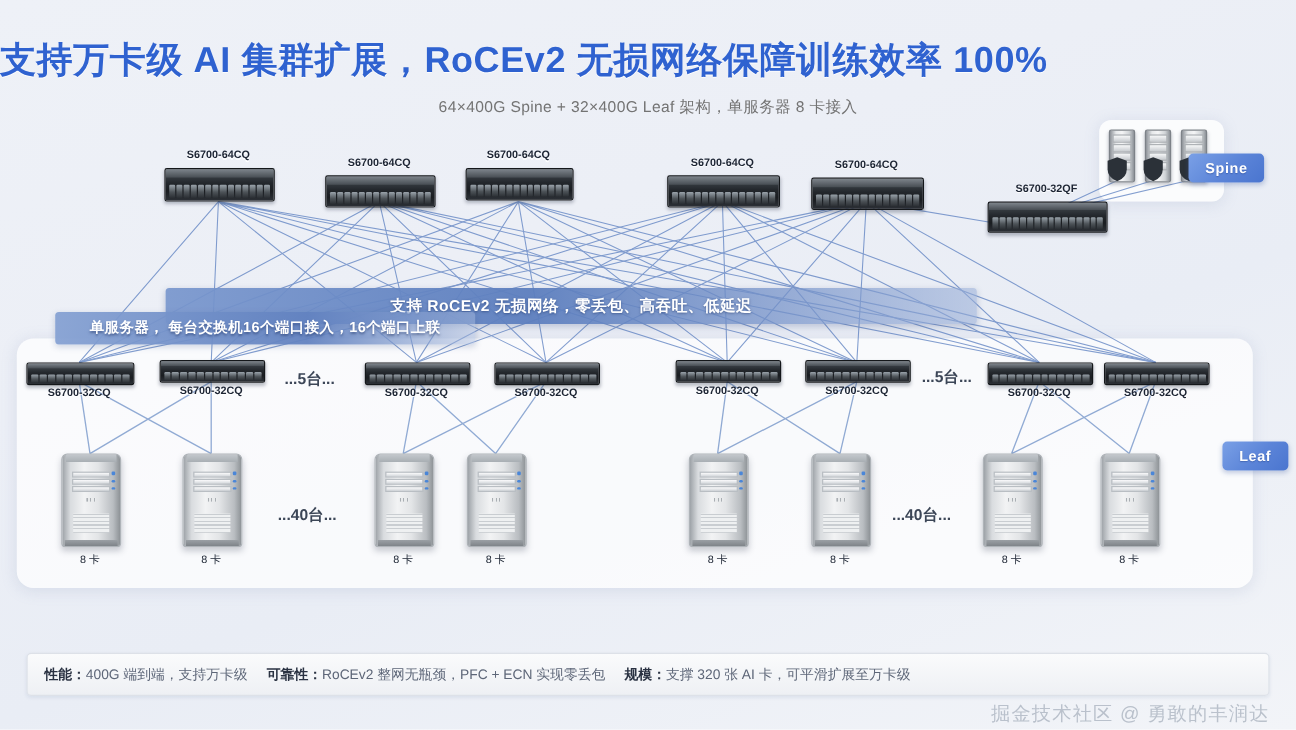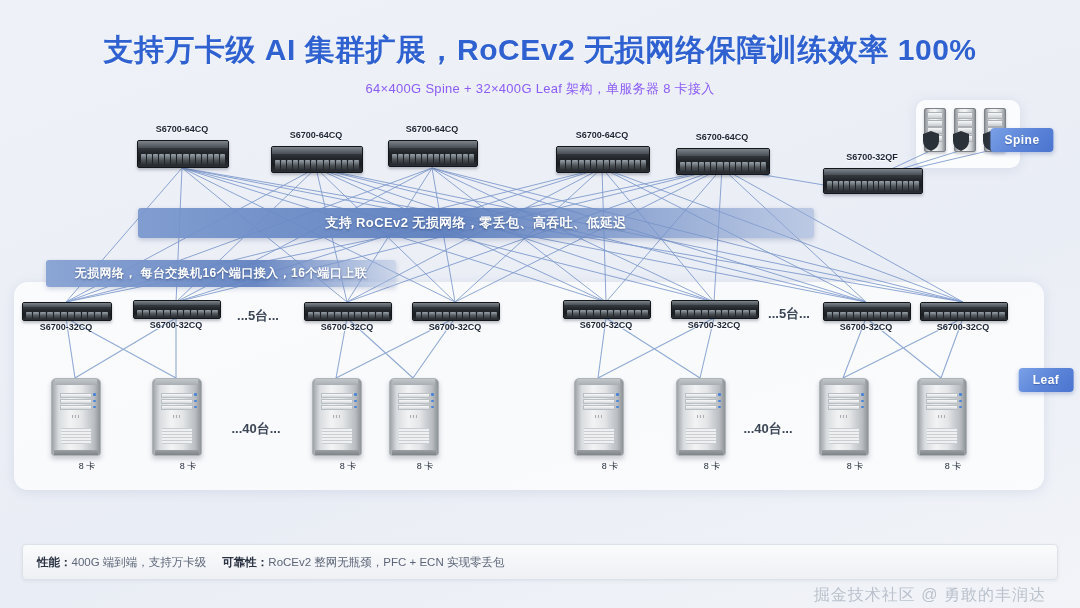--- a/index.html
+++ b/index.html
@@ -5,39 +5,38 @@
   html,body{margin:0;padding:0;}
   body{
     width:1080px;height:608px;overflow:hidden;position:relative;
     font-family:"Liberation Sans","DejaVu Sans",sans-serif;
     background:linear-gradient(160deg,#eef1f7 0%,#eceff6 35%,#e9edf5 60%,#f2f4f8 100%);
   }
   .slide{position:absolute;inset:0;}
 
   
   .title{
-    position:absolute;left:0;right:0;top:30px;text-align:center;
+    position:absolute;left:0;right:0;top:30px;text-align:left;
     font-size:30px;font-weight:bold;color:#2f62d0;letter-spacing:.5px;
     text-shadow:0 1px 0 rgba(255,255,255,.8);
   }
   .subtitle{
     position:absolute;left:0;right:0;top:80px;text-align:center;
-    font-size:13px;color:#8b5cf6;letter-spacing:.3px;
+    font-size:13px;color:#737373;letter-spacing:.3px;
   }
 
   
   .dev-label{
     position:absolute;font-size:9px;font-weight:bold;color:#1c2433;
     white-space:nowrap;transform:translateX(-50%);
     text-shadow:0 1px 0 rgba(255,255,255,.9);
   }
   .srv-label{
     position:absolute;font-size:9px;color:#222a38;white-space:nowrap;
     transform:translateX(-50%);
-    margin-left:12px;
   }
   .ellipsis{
     position:absolute;font-size:13px;font-weight:bold;color:#3c4657;
     white-space:nowrap;transform:translateX(-50%);
   }
 
   
   .sw{position:absolute;transform:translateX(-50%);}
   .sw .body{
     width:100%;height:100%;border-radius:2px;
@@ -106,20 +105,21 @@
   
   .banner{
     position:absolute;color:#fff;font-size:13px;font-weight:bold;
     display:flex;align-items:center;justify-content:center;
     border-radius:3px;letter-spacing:.4px;
     text-shadow:0 1px 2px rgba(20,40,90,.5);
   }
   .banner.b1{
     background:linear-gradient(90deg,rgba(120,150,205,.92) 0%,rgba(92,126,190,.95) 45%,rgba(150,172,214,.55) 100%);
     box-shadow:0 2px 5px rgba(60,80,130,.25);
+    margin-top:32px;
   }
   .banner.b2{
     background:linear-gradient(90deg,rgba(132,160,210,.93) 0%,rgba(98,130,192,.95) 60%,rgba(168,186,220,.45) 100%);
     box-shadow:0 2px 5px rgba(60,80,130,.22);
   }
 
   
   .panel{
     position:absolute;border-radius:14px;background:rgba(255,255,255,.72);
     box-shadow:0 2px 12px rgba(120,140,180,.18);
@@ -130,21 +130,21 @@
     position:absolute;left:22px;right:22px;bottom:28px;height:34px;
     background:linear-gradient(180deg,#fafbfc,#eef0f4);
     border:1px solid #dde1e8;border-radius:4px;
     display:flex;align-items:center;gap:16px;padding:0 14px;
     font-size:11.5px;color:#5d6678;box-shadow:0 1px 3px rgba(120,140,180,.14);
   }
   .footer .k{font-weight:bold;color:#2a3242;}
   .footer .seg{white-space:nowrap;}
 
   .watermark{
-    position:absolute;right:34px;bottom:2px;font-size:16px;
+    position:absolute;right:22px;bottom:2px;font-size:16px;
     color:rgba(120,132,150,.45);letter-spacing:1px;white-space:nowrap;margin-left:41px;
   }
 
   svg.links{position:absolute;inset:0;width:1080px;height:608px;pointer-events:none;}
 </style>
 </head>
 <body>
 
 <div class="slide">
 
@@ -349,21 +349,21 @@
     </svg>
     <svg class="shield" style="left:982px;top:130px;" viewBox="0 0 18 22">
       <path d="M9 1 L17 4 L17 11 Q17 18 9 21 Q1 18 1 11 L1 4 Z" fill="#2b3138"></path>
     </svg>
   </div>
 
   <div class="badge" style="left:1022px;top:128px;transform:translateX(-50%);">Spine</div>
   <div class="badge" style="left:1046px;top:368px;transform:translateX(-50%);">Leaf</div>
 
   <div class="banner b1" style="left:138px;top:208px;width:676px;height:30px;">支持 RoCEv2 无损网络，零丢包、高吞吐、低延迟</div>
-  <div class="banner b2" style="left:46px;top:260px;width:350px;height:27px;font-size:12px;">无损网络， 每台交换机16个端口接入，16个端口上联</div>
+  <div class="banner b2" style="left:46px;top:260px;width:350px;height:27px;font-size:12px;">单服务器， 每台交换机16个端口接入，16个端口上联</div>
 
   <div>
     <div class="sw" style="left:66px;top:302px;width:88px;height:17px;">
       <div class="body">
           <div class="toplip"></div>
           <div class="ports">
             <i></i>
             <i></i>
             <i></i>
             <i></i>
@@ -666,16 +666,19 @@
     <div class="srv-label" style="left:941px;top:460px;">8 卡</div>
   </div>
 
   <div class="footer">
     <span class="seg">
       <span class="k">性能：</span><span>400G 端到端，支持万卡级</span>
     </span>
     <span class="seg">
       <span class="k">可靠性：</span><span>RoCEv2 整网无瓶颈，PFC + ECN 实现零丢包</span>
     </span>
+    <span class="seg">
+      <span class="k">规模：</span><span>支撑 320 张 AI 卡，可平滑扩展至万卡级</span>
+    </span>
   </div>
 
   <div class="watermark">掘金技术社区 @ 勇敢的丰润达</div>
 </div>
 
 </body></html>

